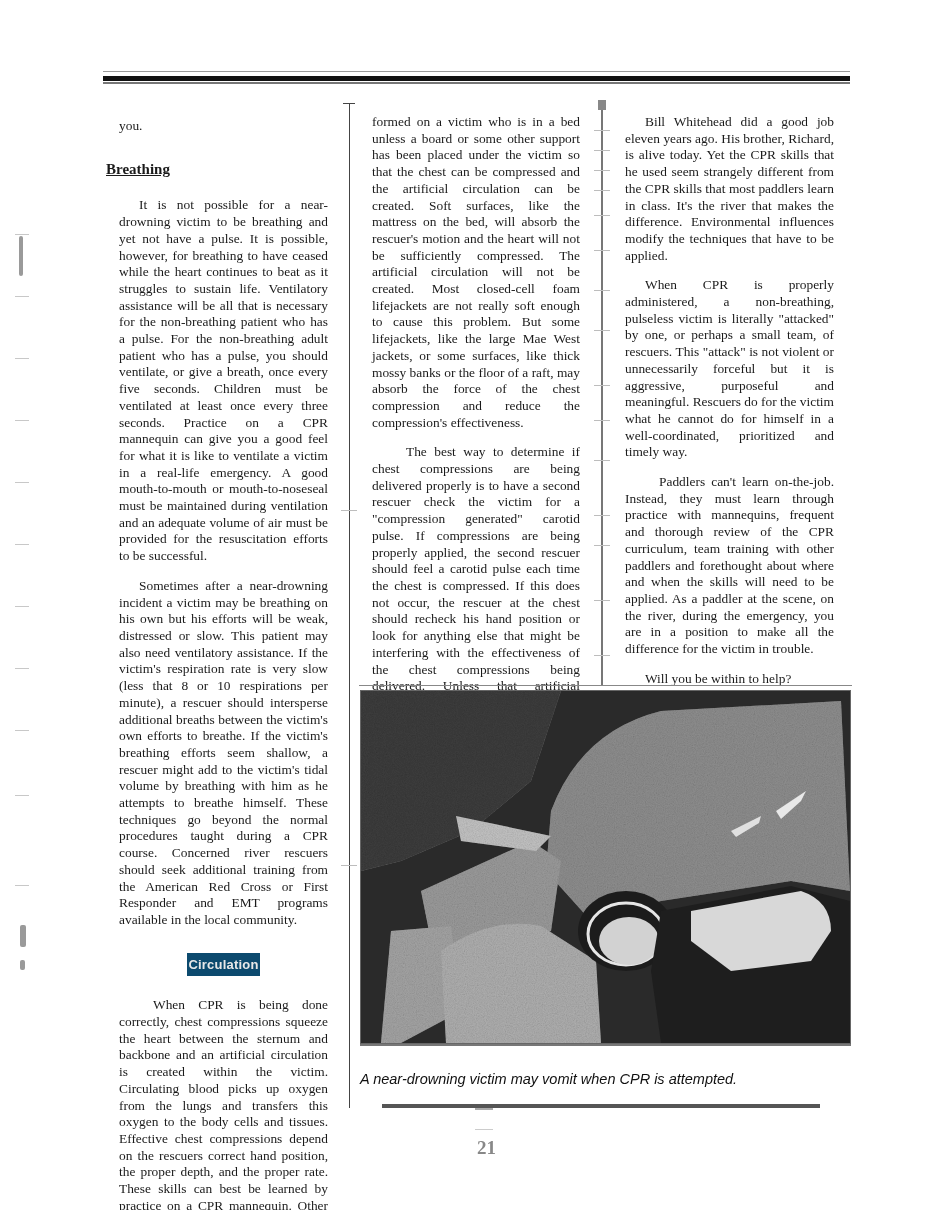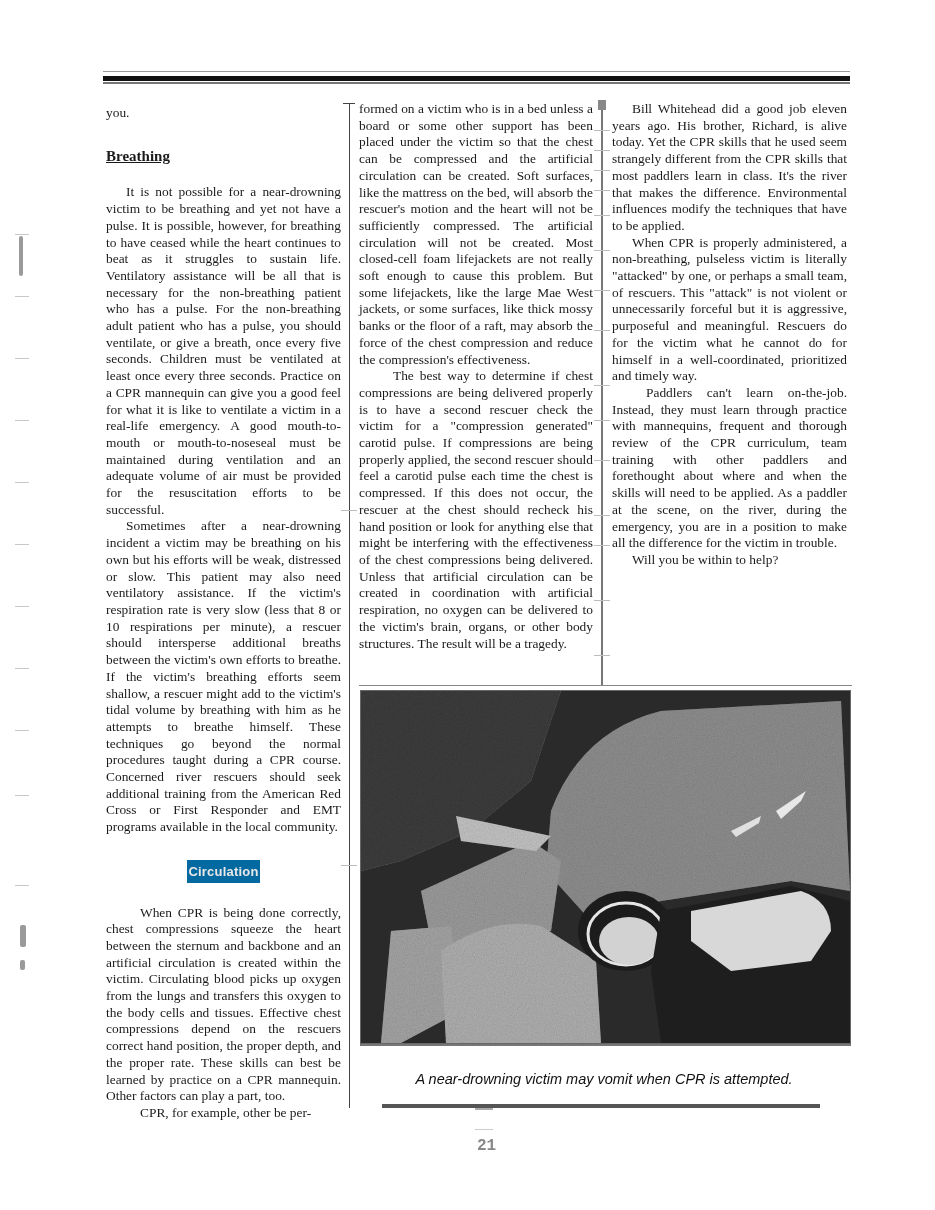--- a/index.html
+++ b/index.html
@@ -3,48 +3,48 @@
 <meta charset="utf-8">
 <style>
   html, body { margin: 0; padding: 0; background: #ffffff; }
   body { width: 935px; height: 1210px; position: relative; overflow: hidden; font-family: "Liberation Serif", "DejaVu Serif", serif; color: #1a1a1a; }
 
   .rule-top-thin { position: absolute; left: 103px; top: 71px; width: 747px; height: 1px; background: #9a9a9a; }
   .rule-top-thick { position: absolute; left: 103px; top: 76px; width: 747px; height: 5px; background: #111; }
   .rule-top-thick2 { position: absolute; left: 103px; top: 82px; width: 747px; height: 2px; background: #777; }
 
   .col { position: absolute; font-size: 13.4px; line-height: 16.7px; text-align: justify; }
-  .col p { margin: 0; }
+  .col p { margin: 13px; }
   .col p.ind { text-indent: 20px; }
   .col p.ind2 { text-indent: 34px; }
   .col1 { left: 106px; top: 105px; width: 235px; }
   .col2 { left: 359px; top: 101px; width: 234px; }
   .col3 { left: 612px; top: 101px; width: 235px; }
 
   .heading-breathing { display: block; text-align: left; font-weight: bold; text-decoration: underline; font-size: 15px; margin: 26px 0 20px 0; }
   .heading-circulation { display: block; text-align: center; margin: 28px 0 24px 0; }
-  .heading-circulation span { background: #0369a1; color: #e8e8e8; font-family: "Liberation Sans", sans-serif; font-weight: bold; font-size: 13px; padding: 4px 1px; letter-spacing: 0.2px; }
+  .heading-circulation span { background: #0c4a6e; color: #e8e8e8; font-family: "Liberation Sans", sans-serif; font-weight: bold; font-size: 13px; padding: 4px 1px; letter-spacing: 0.2px; }
 
   .vline { position: absolute; background: #444; width: 1px; }
   .vl1 { left: 349px; top: 103px; height: 1005px; }
   .vl1cap { position: absolute; left: 343px; top: 103px; width: 12px; height: 1px; background: #444; }
   .vl2 { left: 601px; top: 103px; height: 583px; background: #777; width: 2px; }
   .vl2cap { position: absolute; left: 598px; top: 100px; width: 8px; height: 10px; background: #888; }
   .tick { position: absolute; height: 1px; background: #bdbdbd; }
 
   .photo-topline { position: absolute; left: 359px; top: 685px; width: 493px; height: 1px; background: #888; }
   .photo { position: absolute; left: 360px; top: 690px; width: 489px; height: 352px; background: #2b2b2b; overflow: hidden; border: 1px solid #666; }
   .photo svg { display: block; }
   .photo-botline { position: absolute; left: 360px; top: 1044px; width: 491px; height: 2px; background: #777; }
 
-  .caption { position: absolute; left: 360px; top: 1071px; width: 488px; text-align: center; font-family: "Liberation Sans", sans-serif; font-style: italic; font-size: 14.5px; color: #111; }
+  .caption { position: absolute; left: 360px; top: 1071px; width: 488px; font-family: "Liberation Sans", sans-serif; font-style: italic; font-size: 14.5px; color: #111; }
   .rule-bottom { position: absolute; left: 382px; top: 1104px; width: 438px; height: 4px; background: #555; }
   .pg-dash1 { position: absolute; left: 475px; top: 1108px; width: 18px; height: 2px; background: #aaa; }
   .pg-dash2 { position: absolute; left: 475px; top: 1129px; width: 18px; height: 1px; background: #ccc; }
-  .page-number { position: absolute; left: 477px; top: 1137px; font-size: 16px; font-weight: bold; color: #888; font-family: Liberation Mono, monospace; }
+  .page-number { position: absolute; left: 477px; top: 1137px; font-size: 19px; font-weight: bold; color: #888; }
   .margin-tick { position: absolute; left: 15px; width: 14px; height: 1px; background: #c8c8c8; }
   .margin-smudge { position: absolute; background: #9a9a9a; width: 4px; border-radius: 2px; }
 </style>
 </head>
 <body>
 
 <div class="rule-top-thin"></div>
 <div class="rule-top-thick"></div>
 <div class="rule-top-thick2"></div>
 

